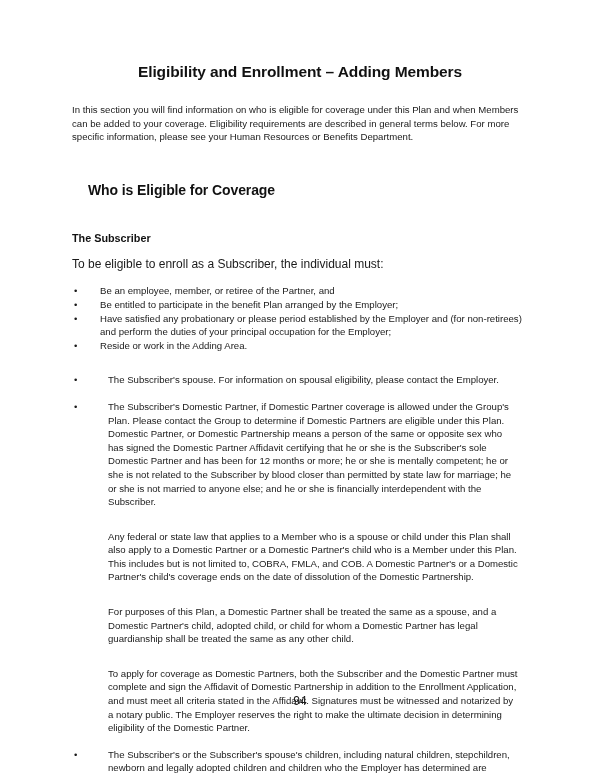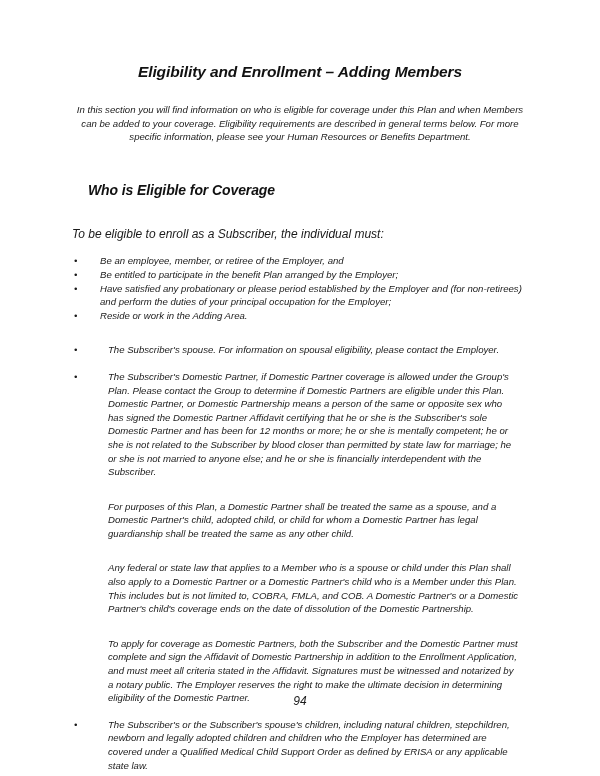--- a/index.html
+++ b/index.html
@@ -14,21 +14,20 @@
     color: #1a1a1a;
     overflow: hidden;
   }
   .page {
     position: relative;
     width: 600px;
     height: 776px;
     background: #ffffff;
     box-sizing: border-box;
     padding: 0;
-    font-style: italic;
   }
   .content {
     position: absolute;
     left: 72px;
     top: 0;
     width: 456px;
   }
 
   .doc-title {
     text-align: center;
@@ -36,21 +35,21 @@
     font-weight: bold;
     letter-spacing: -0.1px;
     margin: 0;
     padding-top: 63px;
     color: #111;
   }
 
   .intro-para {
     font-size: 9.6px;
     line-height: 13.6px;
-    text-align: center;
+    text-align: left;
     margin: 0;
     padding-top: 22px;
     color: #1a1a1a;
   }
 
   .h1 {
     font-size: 14px;
     font-weight: bold;
     margin: 16px;
     padding-top: 22px;
@@ -133,27 +132,28 @@
 
 <div class="page">
   <div class="content">
 
     <h1 class="doc-title">Eligibility and Enrollment – Adding Members</h1>
 
     <p class="intro-para">In this section you will find information on who is eligible for coverage under this Plan and when Members can be added to your coverage.  Eligibility requirements are described in general terms below.  For more specific information, please see your Human Resources or Benefits Department.</p>
 
     <h2 class="h1">Who is Eligible for Coverage</h2>
 
+    <h3 class="h2">The Subscriber</h3>
 
     <p class="para">To be eligible to enroll as a Subscriber, the individual must:</p>
 
     <ul class="bullets tight">
       <li>
         <span class="bullet-mark">•</span>
-        <span class="li-text">Be an employee, member, or retiree of the Employer, and</span>
+        <span class="li-text">Be an employee, member, or retiree of the Partner, and</span>
       </li>
       <li>
         <span class="bullet-mark">•</span>
         <span class="li-text">Be entitled to participate in the benefit Plan arranged by the Employer;</span>
       </li>
       <li>
         <span class="bullet-mark">•</span>
         <span class="li-text">Have satisfied any probationary or please period established by the Employer and (for non-retirees) and perform the duties of your principal occupation for the Employer;</span>
       </li>
       <li>
@@ -168,22 +168,22 @@
       <li>
         <span class="bullet-mark">•</span>
         <span class="li-body">
           <p>The Subscriber's spouse.   For information on spousal eligibility, please contact the Employer.</p>
         </span>
       </li>
       <li>
         <span class="bullet-mark">•</span>
         <span class="li-body">
           <p>The Subscriber's Domestic Partner, if Domestic Partner coverage is allowed under the Group's Plan.  Please contact the Group to determine if Domestic Partners are eligible under this Plan.  Domestic Partner, or Domestic Partnership means a person of the same or opposite sex who has signed the Domestic Partner Affidavit certifying that he or she is the Subscriber's sole Domestic Partner and has been for 12 months or more; he or she is mentally competent; he or she is not related to the Subscriber by blood closer than permitted by state law for marriage; he or she is not married to anyone else; and he or she is financially interdependent with the Subscriber.</p>
+          <p>Any federal or state law that applies to a Member who is a spouse or child under this Plan shall also apply to a Domestic Partner or a Domestic Partner's child who is a Member under this Plan.  This includes but is not limited to, COBRA, FMLA, and COB.  A Domestic Partner's or a Domestic Partner's child's coverage ends on the date of dissolution of the Domestic Partnership.</p>
           <p>For purposes of this Plan, a Domestic Partner shall be treated the same as a spouse, and a Domestic Partner's child, adopted child, or child for whom a Domestic Partner has legal guardianship shall be treated the same as any other child.</p>
-          <p>Any federal or state law that applies to a Member who is a spouse or child under this Plan shall also apply to a Domestic Partner or a Domestic Partner's child who is a Member under this Plan.  This includes but is not limited to, COBRA, FMLA, and COB.  A Domestic Partner's or a Domestic Partner's child's coverage ends on the date of dissolution of the Domestic Partnership.</p>
           <p>To apply for coverage as Domestic Partners, both the Subscriber and the Domestic Partner must complete and sign the Affidavit of Domestic Partnership in addition to the Enrollment Application, and must meet all criteria stated in the Affidavit.  Signatures must be witnessed and notarized by a notary public.  The Employer reserves the right to make the ultimate decision in determining eligibility of the Domestic Partner.</p>
         </span>
       </li>
       <li>
         <span class="bullet-mark">•</span>
         <span class="li-body">
           <p>The Subscriber's or the Subscriber's spouse's children, including natural children, stepchildren, newborn and legally adopted children and children who the Employer has determined are covered under a Qualified Medical Child Support Order as defined by ERISA or any applicable state law.</p>
         </span>
       </li>
     </ul>

